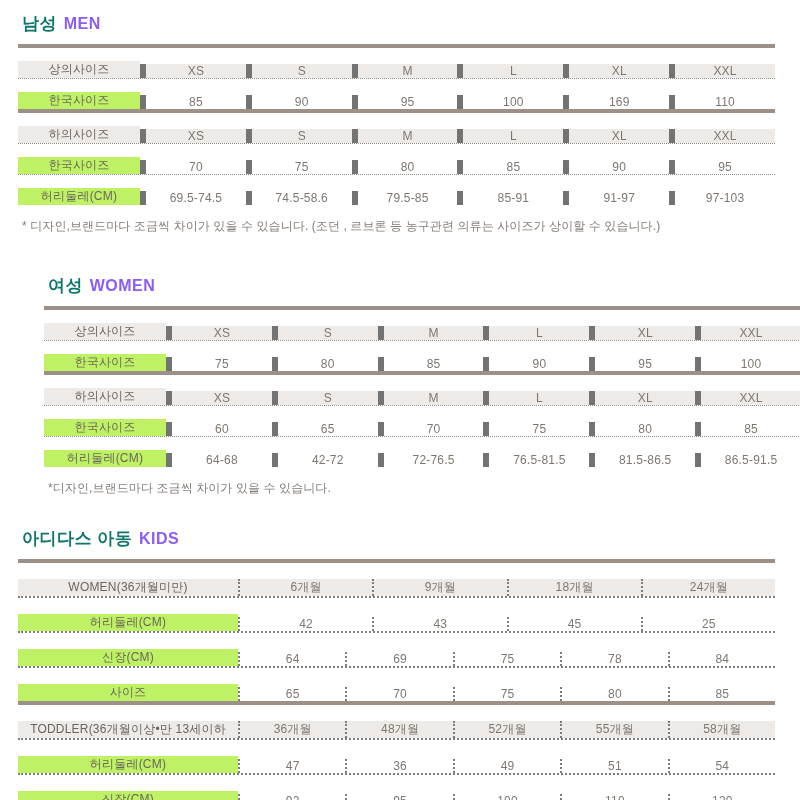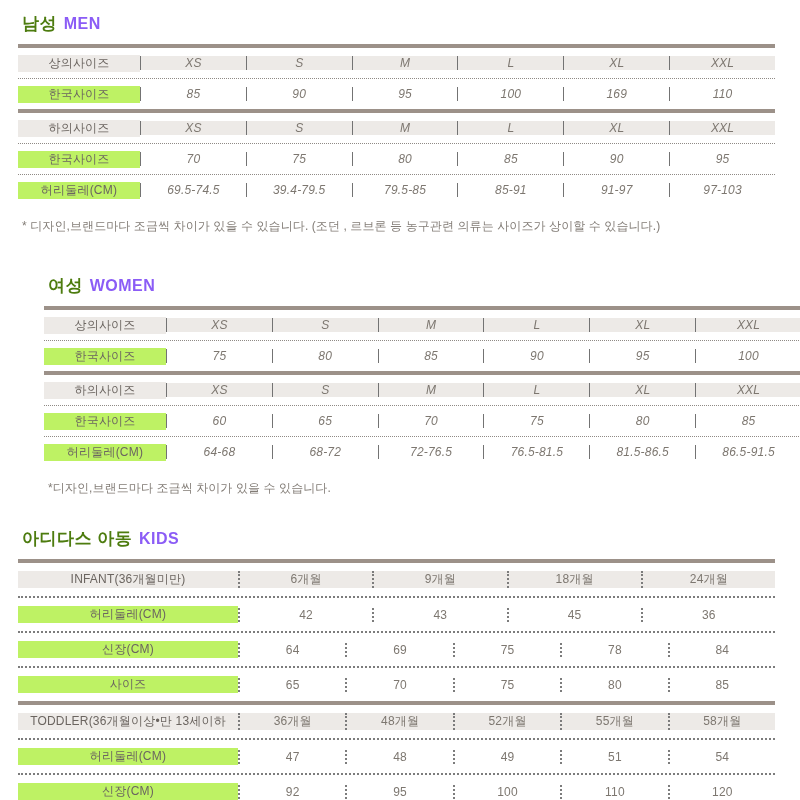--- a/index.html
+++ b/index.html
@@ -5,39 +5,39 @@
   html,body{margin:0;padding:0;background:#ffffff;}
   body{
     width:800px;height:800px;overflow:hidden;
     font-family:"Liberation Sans","DejaVu Sans",sans-serif;
     -webkit-font-smoothing:antialiased;
   }
   .page{padding:6px 25px 0 18px;}
 
   
   .sec-title{margin:0 0 9px 4px;line-height:22px;white-space:nowrap;}
-  .sec-title .ko{font-size:17px;font-weight:bold;color:#4d7c0f;letter-spacing:.5px;}
+  .sec-title .ko{font-size:17px;font-weight:bold;color:#0f766e;letter-spacing:.5px;}
   .sec-title .en{font-size:16px;font-weight:700;color:#8b5cf6;letter-spacing:.5px;}
 
   
   .tbl{width:757px;}
-  .row{display:flex;align-items:center;border-top:1px dotted #8f8a85;}
+  .row{display:flex;align-items:flex-end;border-top:1px dotted #8f8a85;}
   .row-thick{border-top:4px solid #9c9189;}
   .cell{
     display:flex;align-items:center;justify-content:center;
     font-size:12px;color:#7d7770;background:#ffffff;
     text-align:center;letter-spacing:.2px;
   }
   .cell-label{color:#6b6560;background:#bef264;flex:none;}
   .row-shaded .cell{background:#edeae7;}
 
   
   .tbl-mw .row{height:30px;}
   .tbl-mw .cell-label{width:122px;}
-  .tbl-mw .cell-val{flex:1;border-left:1px solid #737373;font-style:italic;}
+  .tbl-mw .cell-val{flex:1;border-left:6px solid #737373;}
 
   
   .tbl-kids .row{height:33px;border-top:2px dotted #7c7c7c;}
   .tbl-kids .row-thick{border-top:4px solid #9c9189;}
   .tbl-kids .cell-label{width:220px;}
   .tbl-kids .cell-val{flex:1;border-left:2px dotted #7c7c7c;}
 
   
   .footnote{
     margin:13px 0 0 4px;font-size:12px;color:#827c76;letter-spacing:.1px;
@@ -87,21 +87,21 @@
           <div class="cell cell-val">70</div>
           <div class="cell cell-val">75</div>
           <div class="cell cell-val">80</div>
           <div class="cell cell-val">85</div>
           <div class="cell cell-val">90</div>
           <div class="cell cell-val">95</div>
         </div>
         <div class="row">
           <div class="cell cell-label">허리둘레(CM)</div>
           <div class="cell cell-val">69.5-74.5</div>
-          <div class="cell cell-val">39.4-79.5</div>
+          <div class="cell cell-val">74.5-58.6</div>
           <div class="cell cell-val">79.5-85</div>
           <div class="cell cell-val">85-91</div>
           <div class="cell cell-val">91-97</div>
           <div class="cell cell-val">97-103</div>
         </div>
       </div>
       <div class="footnote">* 디자인,브랜드마다 조금씩 차이가 있을 수 있습니다. (조던 , 르브론 등 농구관련 의류는 사이즈가 상이할 수 있습니다.)</div>
     </div>
     <div class="sec sec-women">
       <h2 class="sec-title"><span class="ko">여성</span><span> </span><span class="en">WOMEN</span></h2>
@@ -138,45 +138,45 @@
           <div class="cell cell-val">60</div>
           <div class="cell cell-val">65</div>
           <div class="cell cell-val">70</div>
           <div class="cell cell-val">75</div>
           <div class="cell cell-val">80</div>
           <div class="cell cell-val">85</div>
         </div>
         <div class="row">
           <div class="cell cell-label">허리둘레(CM)</div>
           <div class="cell cell-val">64-68</div>
-          <div class="cell cell-val">68-72</div>
+          <div class="cell cell-val">42-72</div>
           <div class="cell cell-val">72-76.5</div>
           <div class="cell cell-val">76.5-81.5</div>
           <div class="cell cell-val">81.5-86.5</div>
           <div class="cell cell-val">86.5-91.5</div>
         </div>
       </div>
       <div class="footnote">*디자인,브랜드마다 조금씩 차이가 있을 수 있습니다.</div>
     </div>
     <div class="sec sec-kids">
       <h2 class="sec-title"><span class="ko">아디다스 아동</span><span> </span><span class="en">KIDS</span></h2>
       <div class="tbl tbl-kids">
         <div class="row row-thick row-shaded">
-          <div class="cell cell-label">INFANT(36개월미만)</div>
+          <div class="cell cell-label">WOMEN(36개월미만)</div>
           <div class="cell cell-val">6개월</div>
           <div class="cell cell-val">9개월</div>
           <div class="cell cell-val">18개월</div>
           <div class="cell cell-val">24개월</div>
         </div>
         <div class="row">
           <div class="cell cell-label">허리둘레(CM)</div>
           <div class="cell cell-val">42</div>
           <div class="cell cell-val">43</div>
           <div class="cell cell-val">45</div>
-          <div class="cell cell-val">36</div>
+          <div class="cell cell-val">25</div>
         </div>
         <div class="row">
           <div class="cell cell-label">신장(CM)</div>
           <div class="cell cell-val">64</div>
           <div class="cell cell-val">69</div>
           <div class="cell cell-val">75</div>
           <div class="cell cell-val">78</div>
           <div class="cell cell-val">84</div>
         </div>
         <div class="row">
@@ -191,21 +191,21 @@
           <div class="cell cell-label">TODDLER(36개월이상•만 13세이하</div>
           <div class="cell cell-val">36개월</div>
           <div class="cell cell-val">48개월</div>
           <div class="cell cell-val">52개월</div>
           <div class="cell cell-val">55개월</div>
           <div class="cell cell-val">58개월</div>
         </div>
         <div class="row">
           <div class="cell cell-label">허리둘레(CM)</div>
           <div class="cell cell-val">47</div>
-          <div class="cell cell-val">48</div>
+          <div class="cell cell-val">36</div>
           <div class="cell cell-val">49</div>
           <div class="cell cell-val">51</div>
           <div class="cell cell-val">54</div>
         </div>
         <div class="row">
           <div class="cell cell-label">신장(CM)</div>
           <div class="cell cell-val">92</div>
           <div class="cell cell-val">95</div>
           <div class="cell cell-val">100</div>
           <div class="cell cell-val">110</div>

